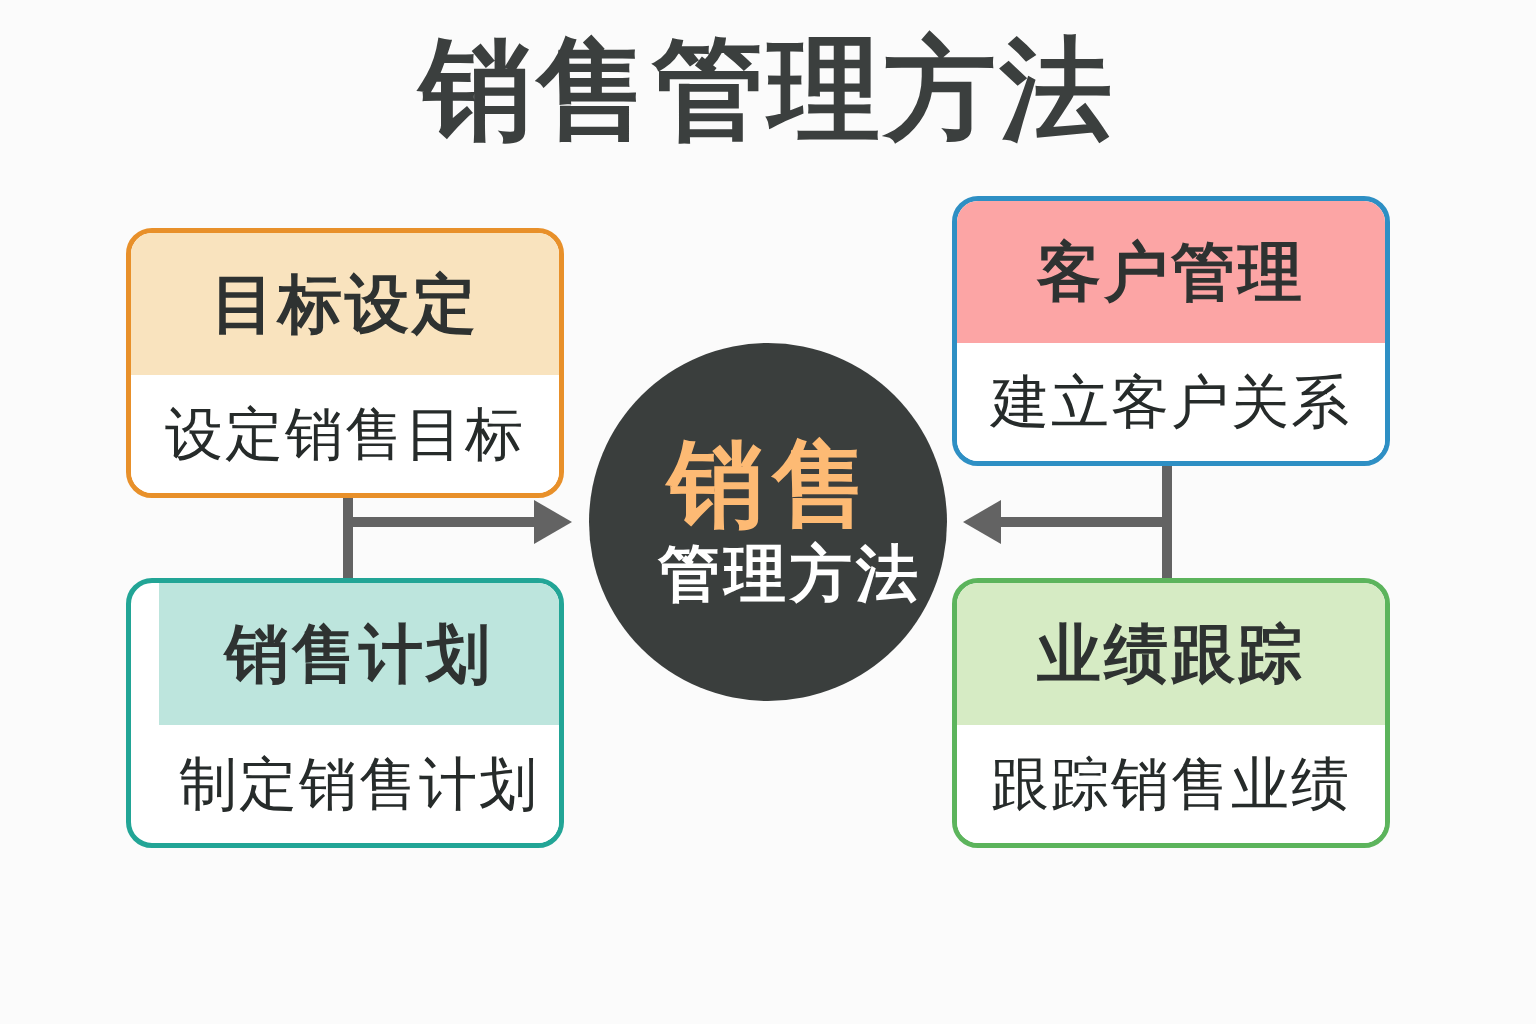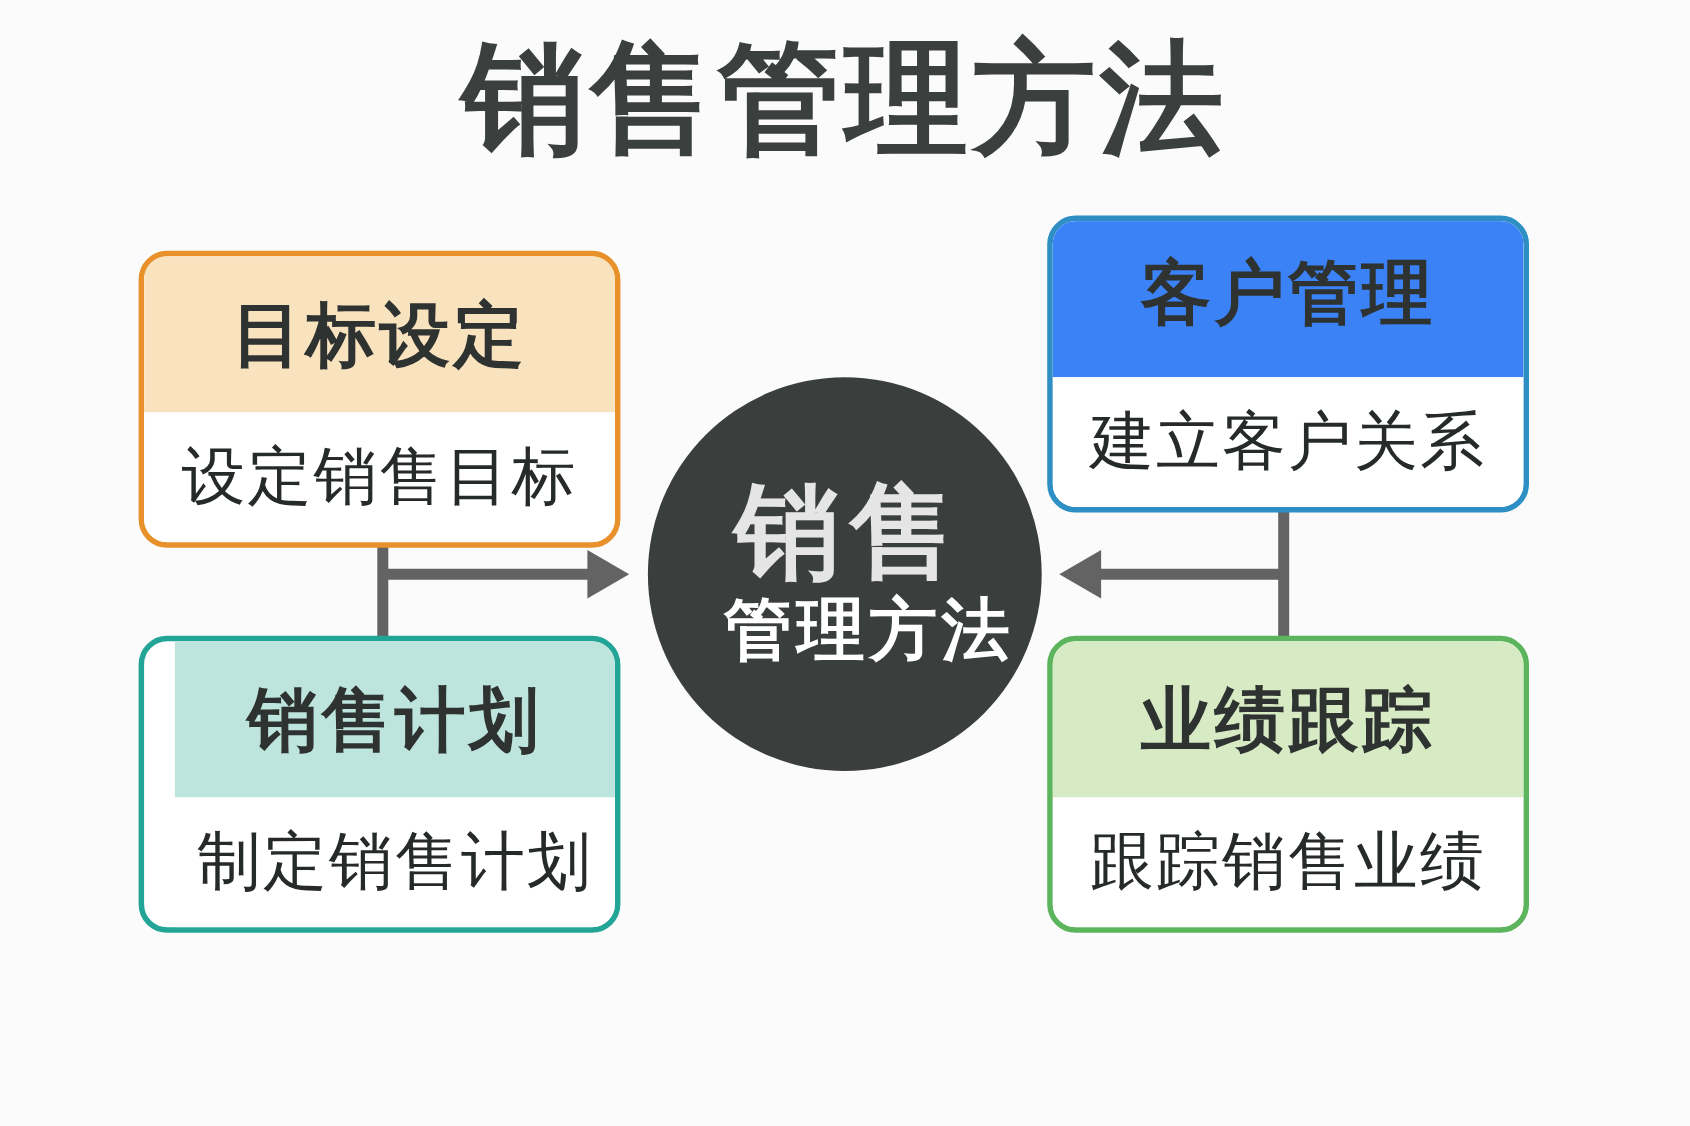--- a/index.html
+++ b/index.html
@@ -166,35 +166,35 @@
   <div class="card" id="card-plan" style="border-color: rgb(34, 165, 150); padding-left: 28px;">
     <div class="card-header" style="background: rgb(189, 229, 221);">
       <div class="card-title">销售计划</div>
     </div>
     <div class="card-body" style="background: rgb(255, 255, 255);">
       <div class="card-desc">制定销售计划</div>
     </div>
   </div>
 
   <div class="card" id="card-customer" style="border-color: rgb(46, 143, 196);">
-    <div class="card-header" style="background: #3b82f6; font-family: Liberation Mono, monospace;">
+    <div class="card-header" style="background: #fca5a5;">
       <div class="card-title">客户管理</div>
     </div>
     <div class="card-body" style="background: rgb(255, 255, 255);">
       <div class="card-desc">建立客户关系</div>
     </div>
   </div>
 
   <div class="card" id="card-track" style="border-color: rgb(92, 180, 92);">
     <div class="card-header" style="background: rgb(214, 235, 196);">
       <div class="card-title">业绩跟踪</div>
     </div>
     <div class="card-body" style="background: rgb(255, 255, 255);">
       <div class="card-desc">跟踪销售业绩</div>
     </div>
   </div>
 
   <div class="center-node" style="background: rgb(58, 62, 61);">
-    <div class="center-line1" style="color: #e5e5e5;">销售</div>
+    <div class="center-line1" style="color: #fdba74;">销售</div>
     <div class="center-line2" style="color: rgb(255, 255, 255);">管理方法</div>
   </div>
 
 </div>
 
 </body></html>

